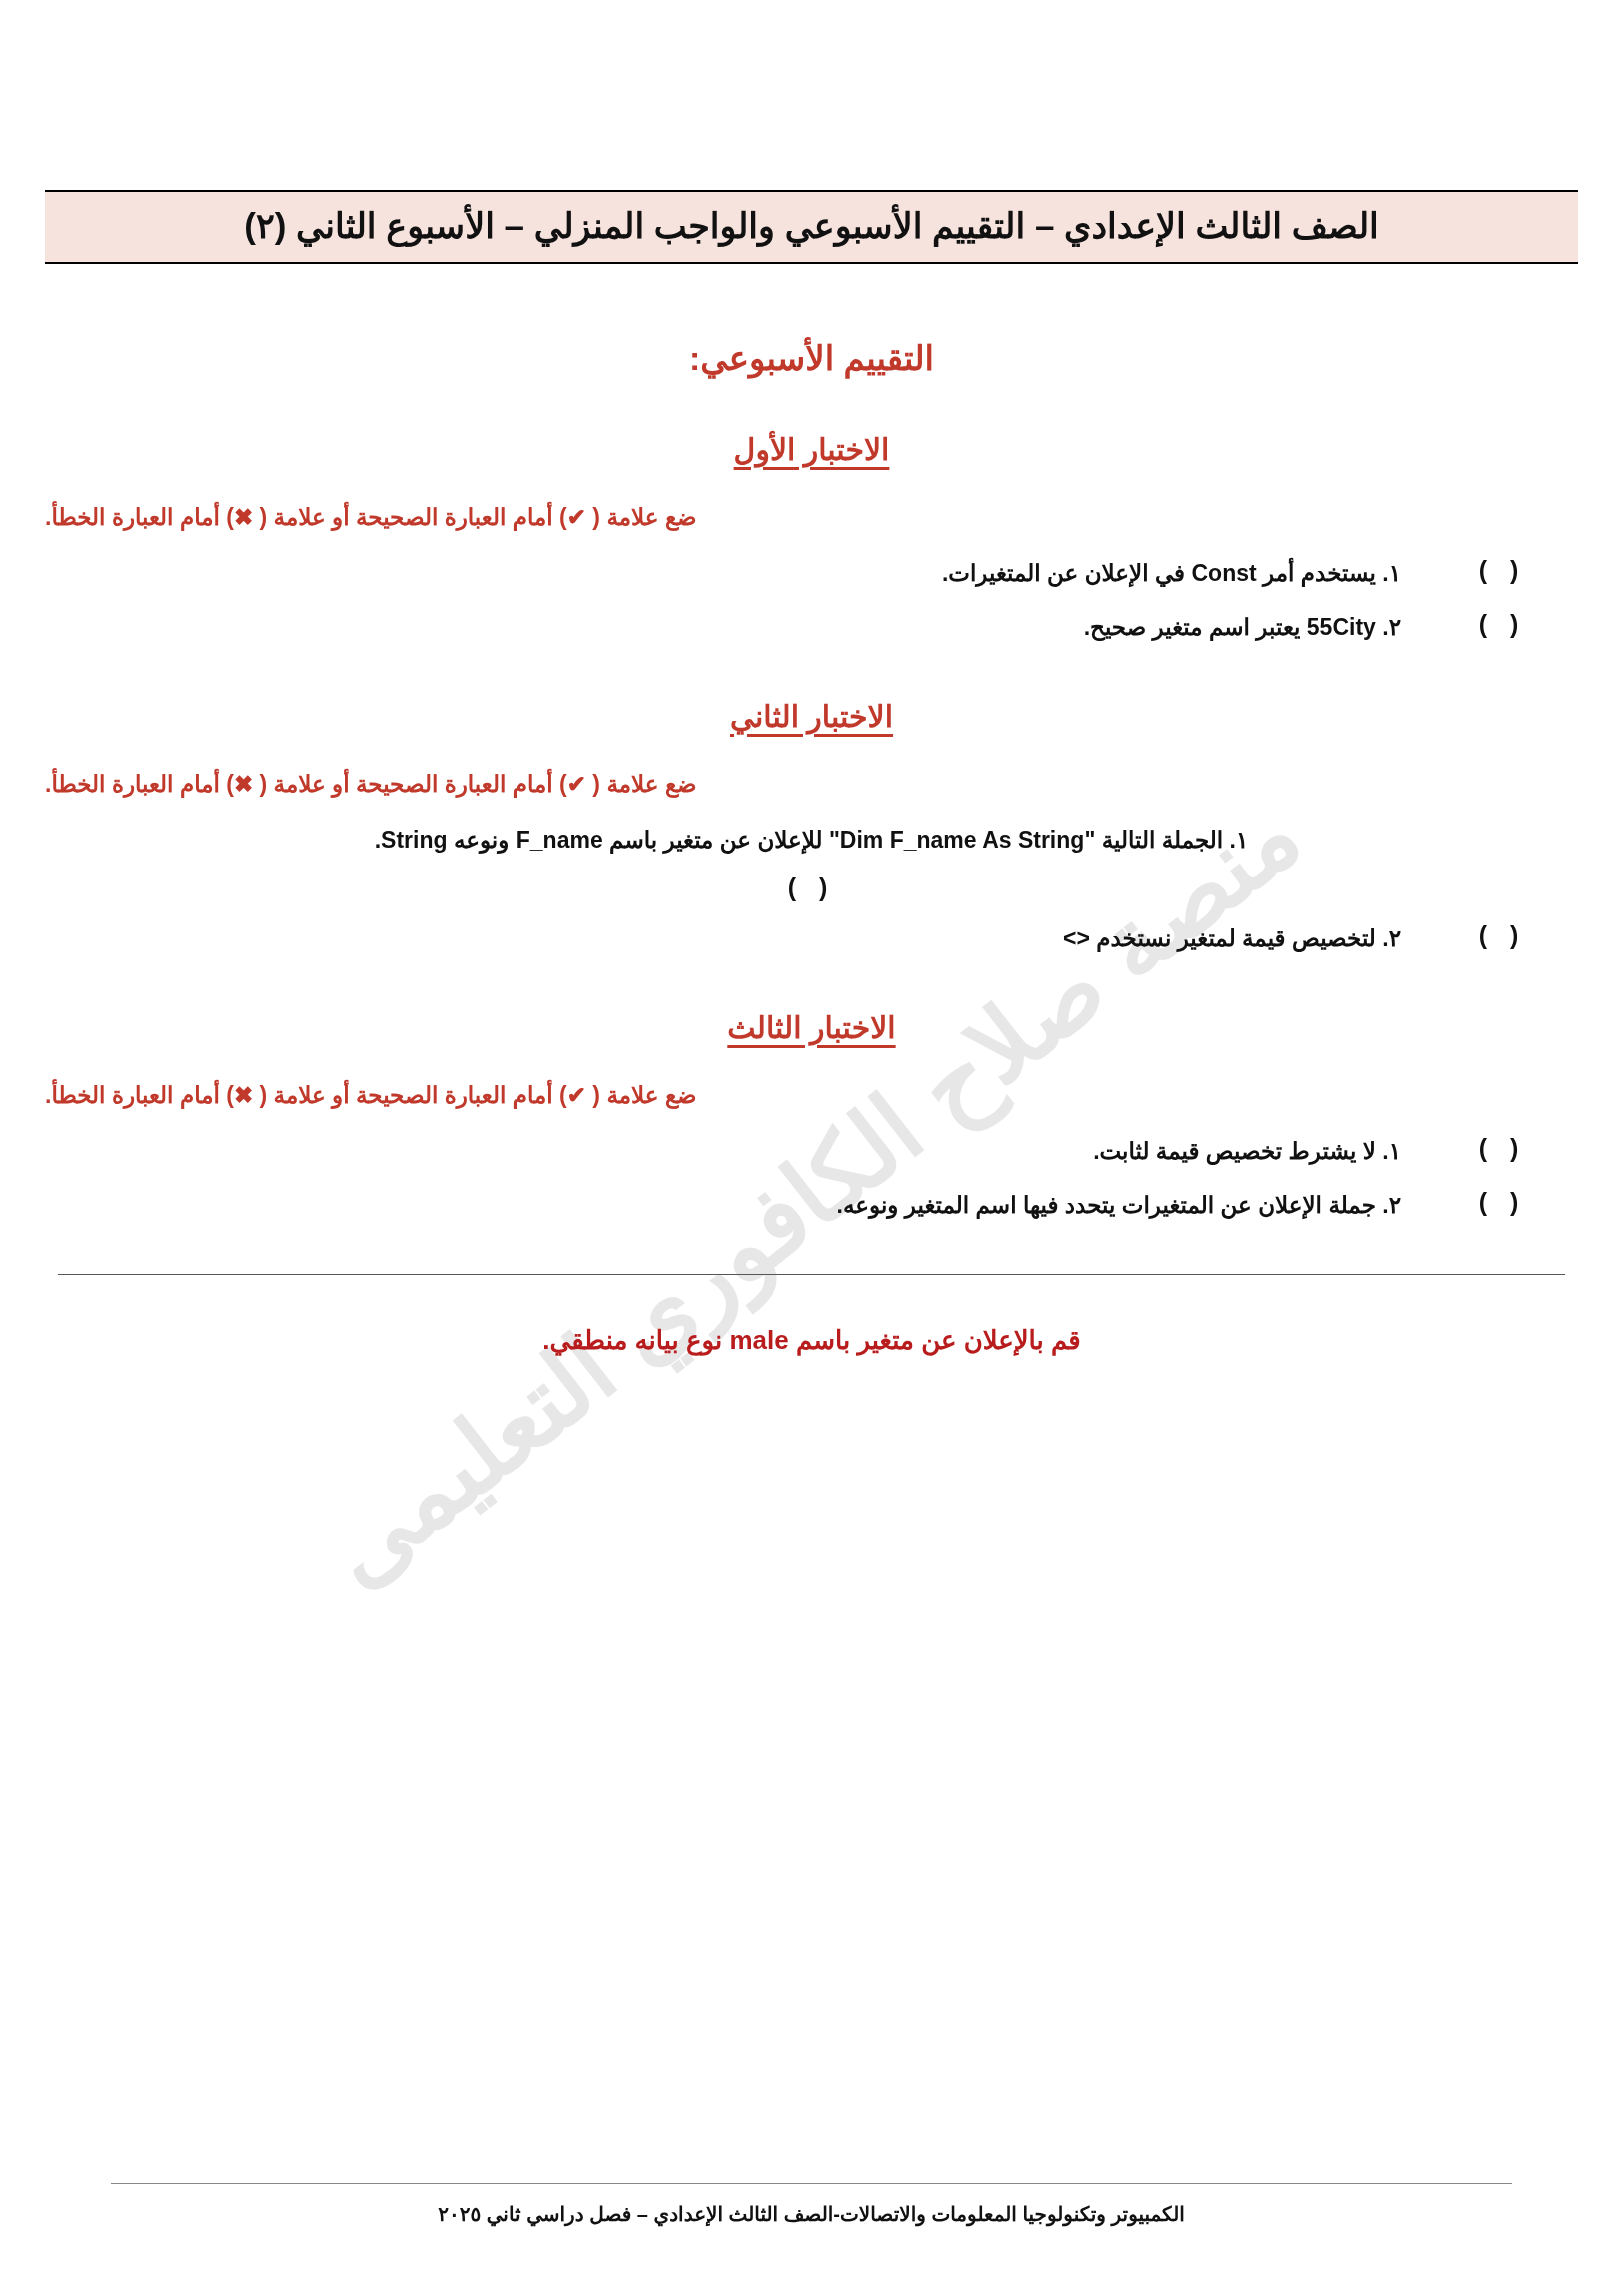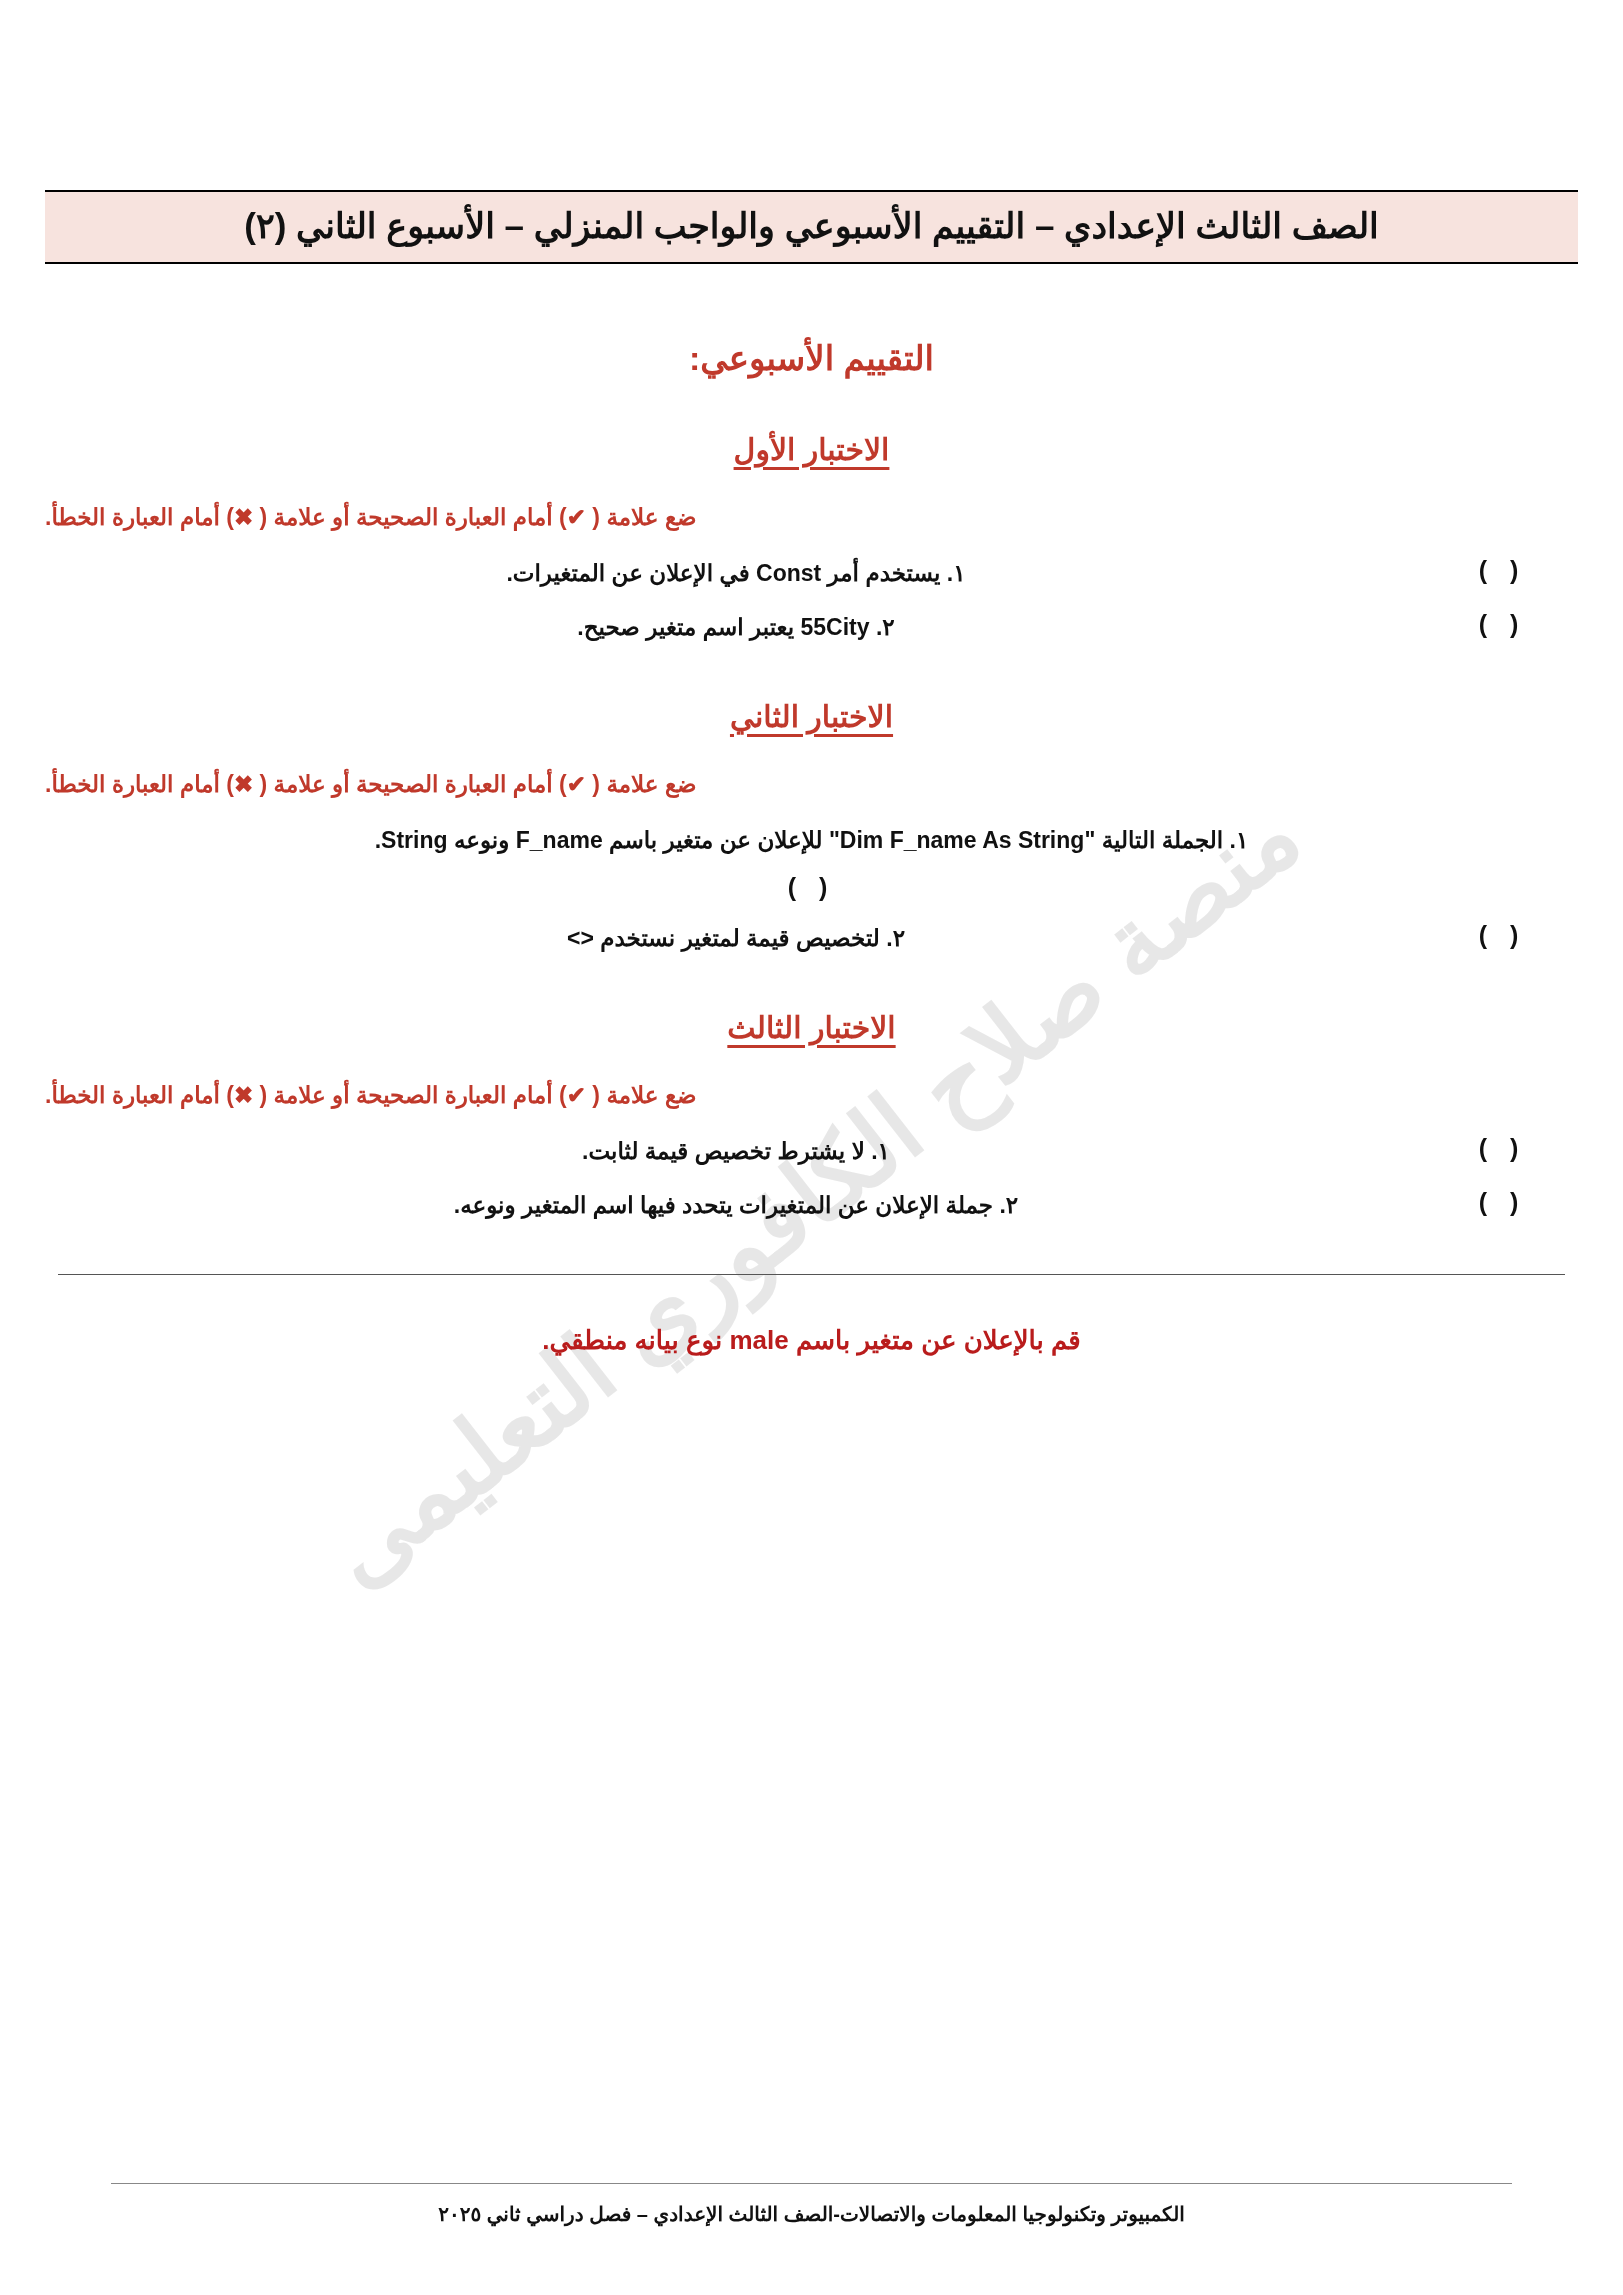--- a/index.html
+++ b/index.html
@@ -95,21 +95,20 @@
     align-items: flex-start;
     justify-content: flex-start;
     direction: rtl;
     margin-top: 19.6px;
   }
   .q-text {
     font-size: 23px;
     font-weight: 700;
     color: #111111;
     flex: 1 1 auto;
-    text-align: center;
     padding: 0 26px;
     line-height: 1.5;
   }
   .q-blank {
     font-size: 25px;
     font-weight: 700;
     color: #111111;
     flex: 0 0 151px;
     text-align: center;
     letter-spacing: 7.9px;

